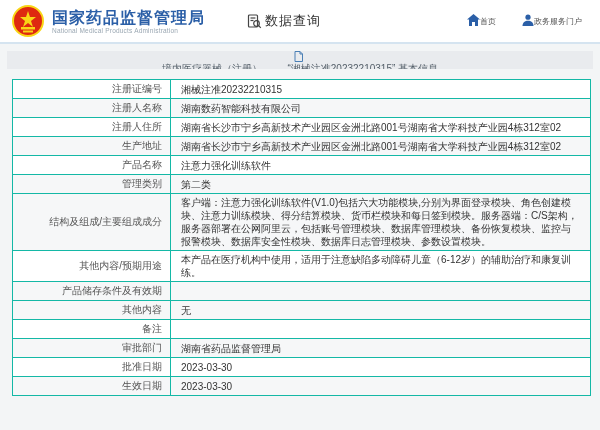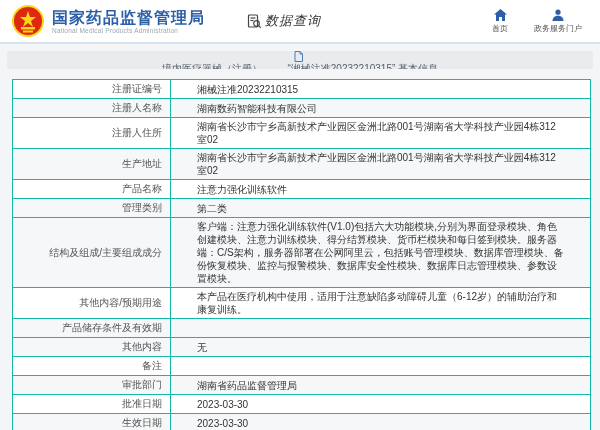--- a/index.html
+++ b/index.html
@@ -6,43 +6,43 @@
   html,body { width:600px; height:430px; overflow:hidden; }
   body { font-family:"Liberation Sans","DejaVu Sans",sans-serif; background:#f3f5f6; }
 
   
   .header { height:44px; background:#fff; border-bottom:2px solid #d5e4f0;
             display:flex; align-items:center; padding:16px 12px; }
   .emblem { width:32px; height:32px; flex:0 0 32px; }
   .brand { margin-left:8px; }
   .brand-title { font-size:16px; font-weight:bold; color:#2b5fa7; letter-spacing:1px; line-height:18px; }
   .brand-sub { font-size:6.5px; color:#9aa7b2; letter-spacing:.2px; }
-  .section { display:flex; align-items:center; margin-left:42px; cursor:pointer;font-style:italic; }
+  .section { display:flex; align-items:center; margin-left:42px; cursor:pointer; }
   .section svg { margin-right:3px; }
   .section-label { font-size:13px; color:#333; letter-spacing:1px; }
   .header-spacer { flex:1; }
   .nav { display:flex; gap:26px; margin-right:6px; }
-  .nav-item { display:flex; flex-direction:column; align-items:center; cursor:pointer; }
+  .nav-item { display:flex; flex-direction:row; align-items:center; cursor:pointer; }
   .nav-item svg { margin-bottom:2px; }
   .nav-label { font-size:8px; color:#555; white-space:nowrap; }
 
   
   .breadcrumb { margin:7px 7px 0 7px; background:#e9ebee; height:18px;
                 display:flex; align-items:center; padding:0 8px;flex-direction:column; }
   .breadcrumb svg { margin-right:4px; flex:0 0 auto; }
   .breadcrumb-text { font-size:10px; color:#55606a; white-space:nowrap; overflow:hidden; }
 
   
   .table-wrap { margin:10px 9px 0 12px; }
   table { width:100%; border-collapse:collapse; background:#fff; table-layout:fixed; }
   td { border:1px solid #14b8a6; font-size:10px; vertical-align:middle; }
   tr { height:17px; }
   tr.alt { background:#f6f7f8; }
   .label-cell { width:158px; text-align:right; color:#555; padding:2px 8px 2px 2px; }
-  .value-cell { color:#333; padding:2px 26px; text-align:left; line-height:13px; word-break:break-all; }
+  .value-cell { color:#333; padding:2px 10px; text-align:left; line-height:13px; word-break:break-all; }
 </style>
 </head>
 <body>
 
 <div class="header">
   <svg class="emblem" viewBox="0 0 32 32">
     <circle cx="16" cy="16" r="15" fill="#de2910"></circle>
     <circle cx="16" cy="16" r="15" fill="none" stroke="#f9d616" stroke-width="2"></circle>
     <path d="M16 6 L18 12 L24 12 L19 16 L21 22 L16 18 L11 22 L13 16 L8 12 L14 12 Z" fill="#f9d616"></path>
     <rect x="9" y="22" width="14" height="2.5" fill="#f9d616"></rect>

